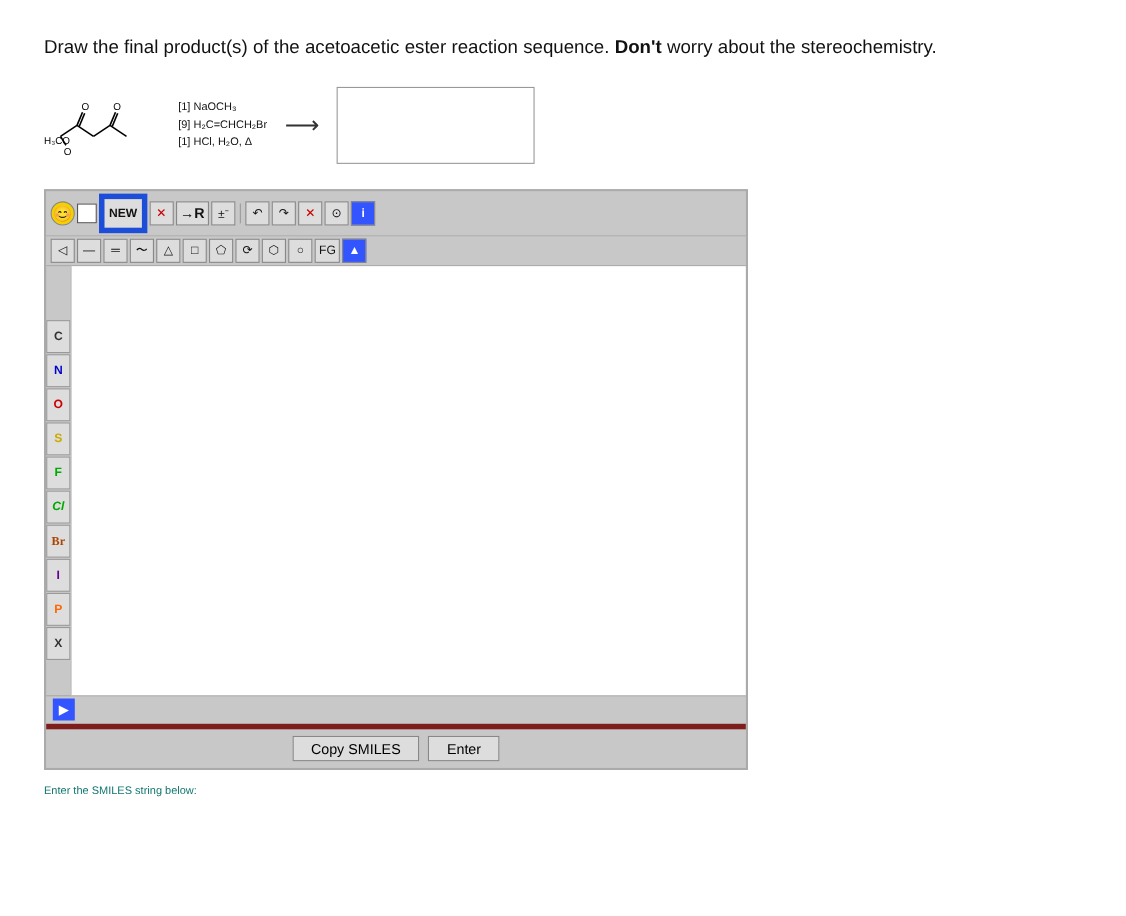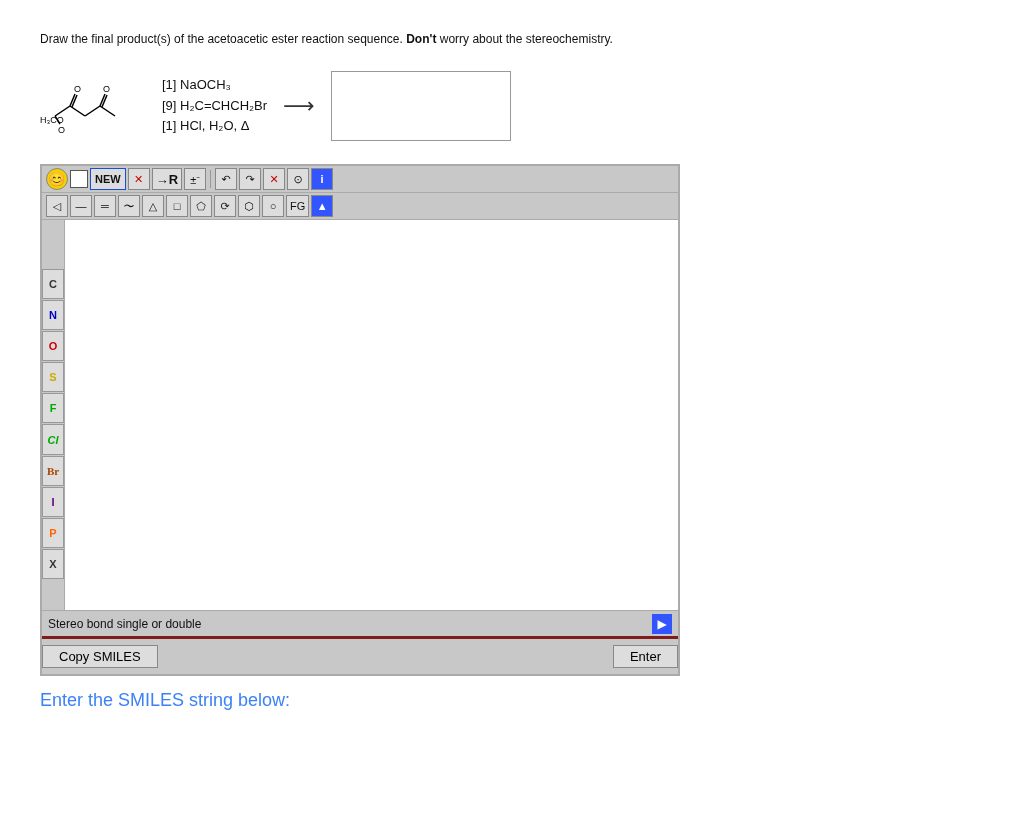--- a/index.html
+++ b/index.html
@@ -5,38 +5,38 @@
     * { box-sizing: border-box; margin: 0; padding: 0; }
     body {
       font-family: Arial, sans-serif;
       background: #fff;
       width: 1024px;
       min-height: 833px;
       padding: 30px 40px;
       color: #111;
     }
     .question-text {
-      font-size: 12px;
+      font-size: 17px;
       line-height: 1.5;
       margin-bottom: 18px;
     }
     .question-text strong { font-weight: bold; }
 
     .reaction-area {
       display: flex;
       align-items: center;
       margin-bottom: 18px;
       gap: 12px;
     }
     .molecule-svg {
       width: 110px;
       height: 80px;
     }
     .reaction-conditions {
-      font-size: 13px;
+      font-size: 10px;
       line-height: 1.6;
     }
     .reaction-arrow {
       font-size: 22px;
       color: #333;
       margin: 0 4px;
     }
     .product-box {
       width: 180px;
       height: 70px;
@@ -81,23 +81,23 @@
       justify-content: center;
       font-size: 11px;
       padding: 0 3px;
     }
     .tool-btn.blue-bg { background: #3355ff; color: white; }
     .tool-btn.red-text { color: #cc0000; }
     .tool-btn-new {
       font-size: 11px;
       font-weight: bold;
       background: #ddd;
-      border: 1px solid #1d4ed8;
+      border: 5px solid #1d4ed8;
       padding: 1px 4px;
-      height: 22px;
+      height: 36px;
       display: flex;
       align-items: center;
     }
     .smiley {
       width: 22px; height: 22px;
       background: #f5d000;
       border-radius: 50%;
       border: 1px solid #888;
       display: flex; align-items: center; justify-content: center;
       font-size: 14px;
@@ -170,37 +170,37 @@
       display: flex; align-items: center; justify-content: center;
       color: white;
       font-size: 12px;
       cursor: pointer;
     }
 
     
     .bottom-buttons {
       display: flex;
       gap: 8px;
-      justify-content: space-between;
+      justify-content: center;
       padding: 6px 0;
       background: #c8c8c8;
-      border-top: 3px solid #7f1d1d;
+      border-top: 5px solid #7f1d1d;
     }
     .action-btn {
       padding: 3px 16px;
       background: #ddd;
       border: 1px solid #888;
       cursor: pointer;
       font-size: 13px;
     }
 
     .enter-smiles-text {
-      font-size: 18px;
+      font-size: 10px;
       margin-top: 14px;
-      color: #3b82f6;
+      color: #0f766e;
     }
 
     
     .arrow-icon { font-size: 13px; font-weight: bold; }
 
     
     .sep {
       width: 1px;
       height: 18px;
       background: #999;
@@ -330,21 +330,20 @@
       <div class="atom-btn atom-br">Br</div>
       <div class="atom-btn atom-i">I</div>
       <div class="atom-btn atom-p">P</div>
       <div class="atom-btn atom-x">X</div>
     </div>
 
     <div class="canvas-area" style="flex:1;"></div>
   </div>
 
   <div class="status-bar">
-    <span class="status-text">Stereo bond single or double</span>
     <div class="status-arrow">▶</div>
   </div>
 
   <div class="bottom-buttons">
     <button class="action-btn">Copy SMILES</button>
     <button class="action-btn">Enter</button>
   </div>
 
 </div>
 

